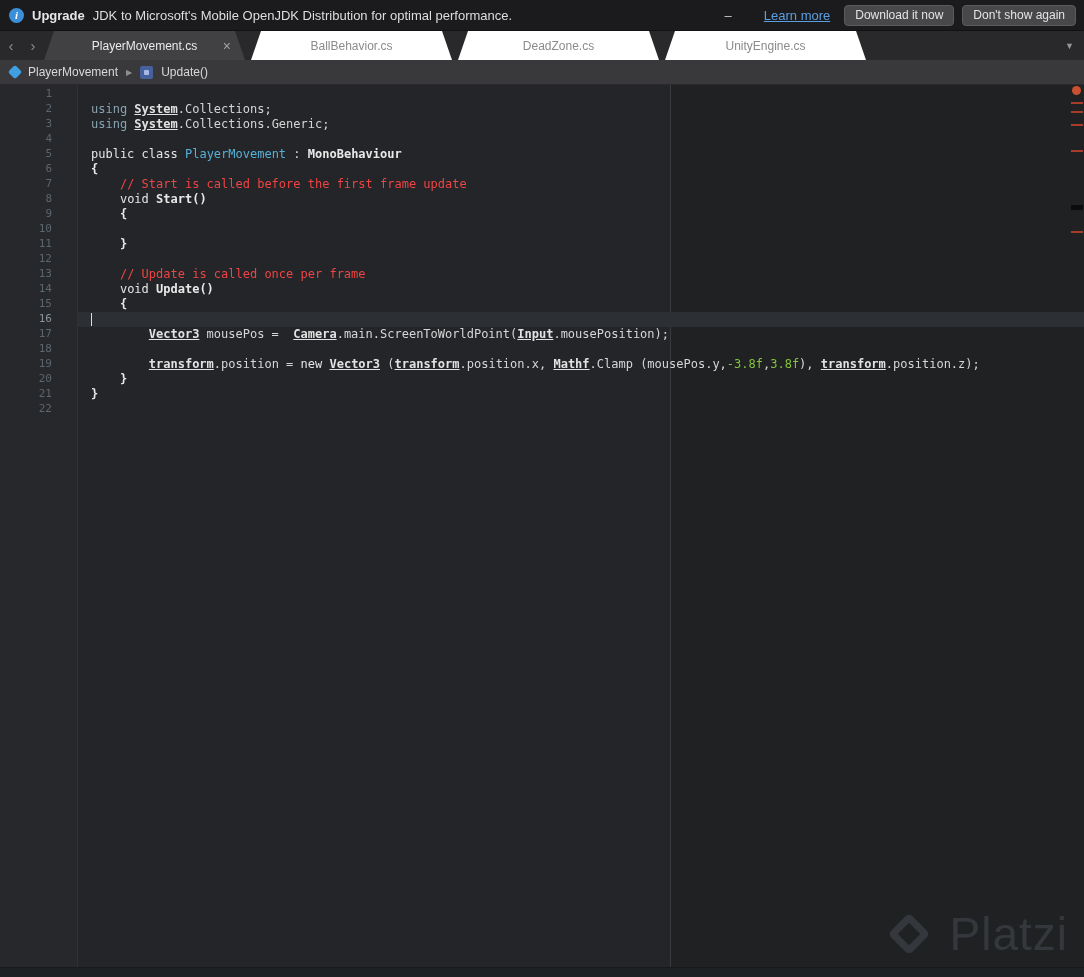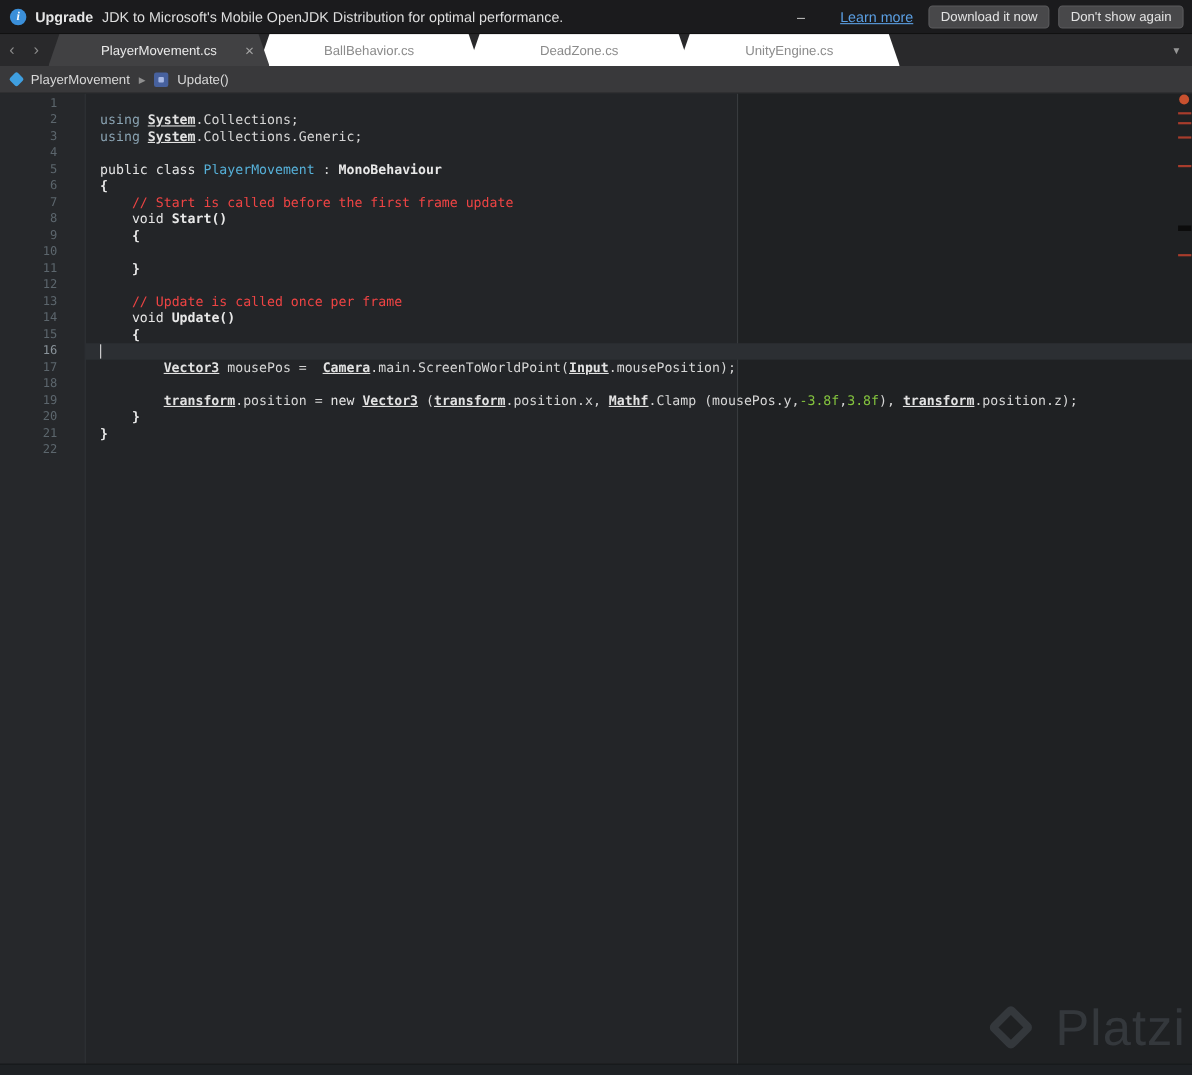--- a/index.html
+++ b/index.html
@@ -18,21 +18,21 @@
   .flex-spacer { flex:1; }
   .notif-dash { color:#c9c9c9; }
   .learn-link { color:#5b9fe3; text-decoration:underline; font-size:13px; cursor:pointer; margin-right:6px; white-space:nowrap;padding-left:24px; }
   .nbtn { background:#48484a; border:1px solid #5b5b5d; border-radius:4px; color:#e3e3e3;
           font-size:12px; font-family:"Liberation Sans",sans-serif; padding:2px 10px; height:21px; white-space:nowrap; }
 
   
   .tabbar { height:29px; flex:0 0 29px; background:#29292b; display:flex; align-items:stretch; }
   .navbtns { width:44px; display:flex; align-items:center; justify-content:space-around; flex:0 0 44px; }
   .navbtn { color:#8d8d8d; font-size:15px; line-height:1; cursor:default; }
-  .tabstrip { display:flex; align-items:stretch; }
+  .tabstrip { display:flex; align-items:stretch;gap:16px; }
   .tab { position:relative; flex:0 0 201px; width:201px; display:flex; align-items:center;
          justify-content:center; background:#ffffff;
          clip-path:polygon(10px 0, calc(100% - 10px) 0, 100% 100%, 0 100%); }
   .tab + .tab { margin-left:-10px; }
   .tab.active { background:#414143; z-index:2; }
   .tab-label { font-size:12px; color:#8b8b8b; white-space:nowrap; overflow:hidden; }
   .tab.active .tab-label { color:#eaeaea; }
   .tab-close { position:absolute; right:14px; top:50%; transform:translateY(-50%);
                color:#a2a2a2; font-size:14px; line-height:1; }
   .tab-overflow { margin-left:auto; align-self:center; padding:0 10px; color:#969696; font-size:9px; }
@@ -73,21 +73,21 @@
   .tk-num { color:#84c43e; }
 
   
   .ruler { position:absolute; right:0; top:0; bottom:10px; width:15px; }
   .mk { position:absolute; right:1px; width:12px; }
   .mk-red  { height:2px; background:#a83c2c; }
   .mk-dark { height:5px; background:#0c0c0c; }
   .mk-dot  { width:9px; height:9px; border-radius:50%; background:#c8512f; right:3px; }
 
   
-  .watermark { position:absolute; right:6px; bottom:16px; display:flex; align-items:center; gap:26px; }
+  .watermark { position:absolute; right:16px; bottom:16px; display:flex; align-items:center; gap:26px; }
   .wm-logo { width:30px; height:30px; border:7px solid rgba(175,190,205,0.15);
              transform:rotate(45deg); border-radius:5px; }
   .wm-text { font-size:46px; font-weight:500; color:rgba(175,190,205,0.15); letter-spacing:1px; }
 
   
   .hscroll { position:absolute; left:0; right:0; bottom:0; height:10px;
              background:#1e2124; border-top:1px solid #17191b; }
 </style>
 </head>
 <body>

